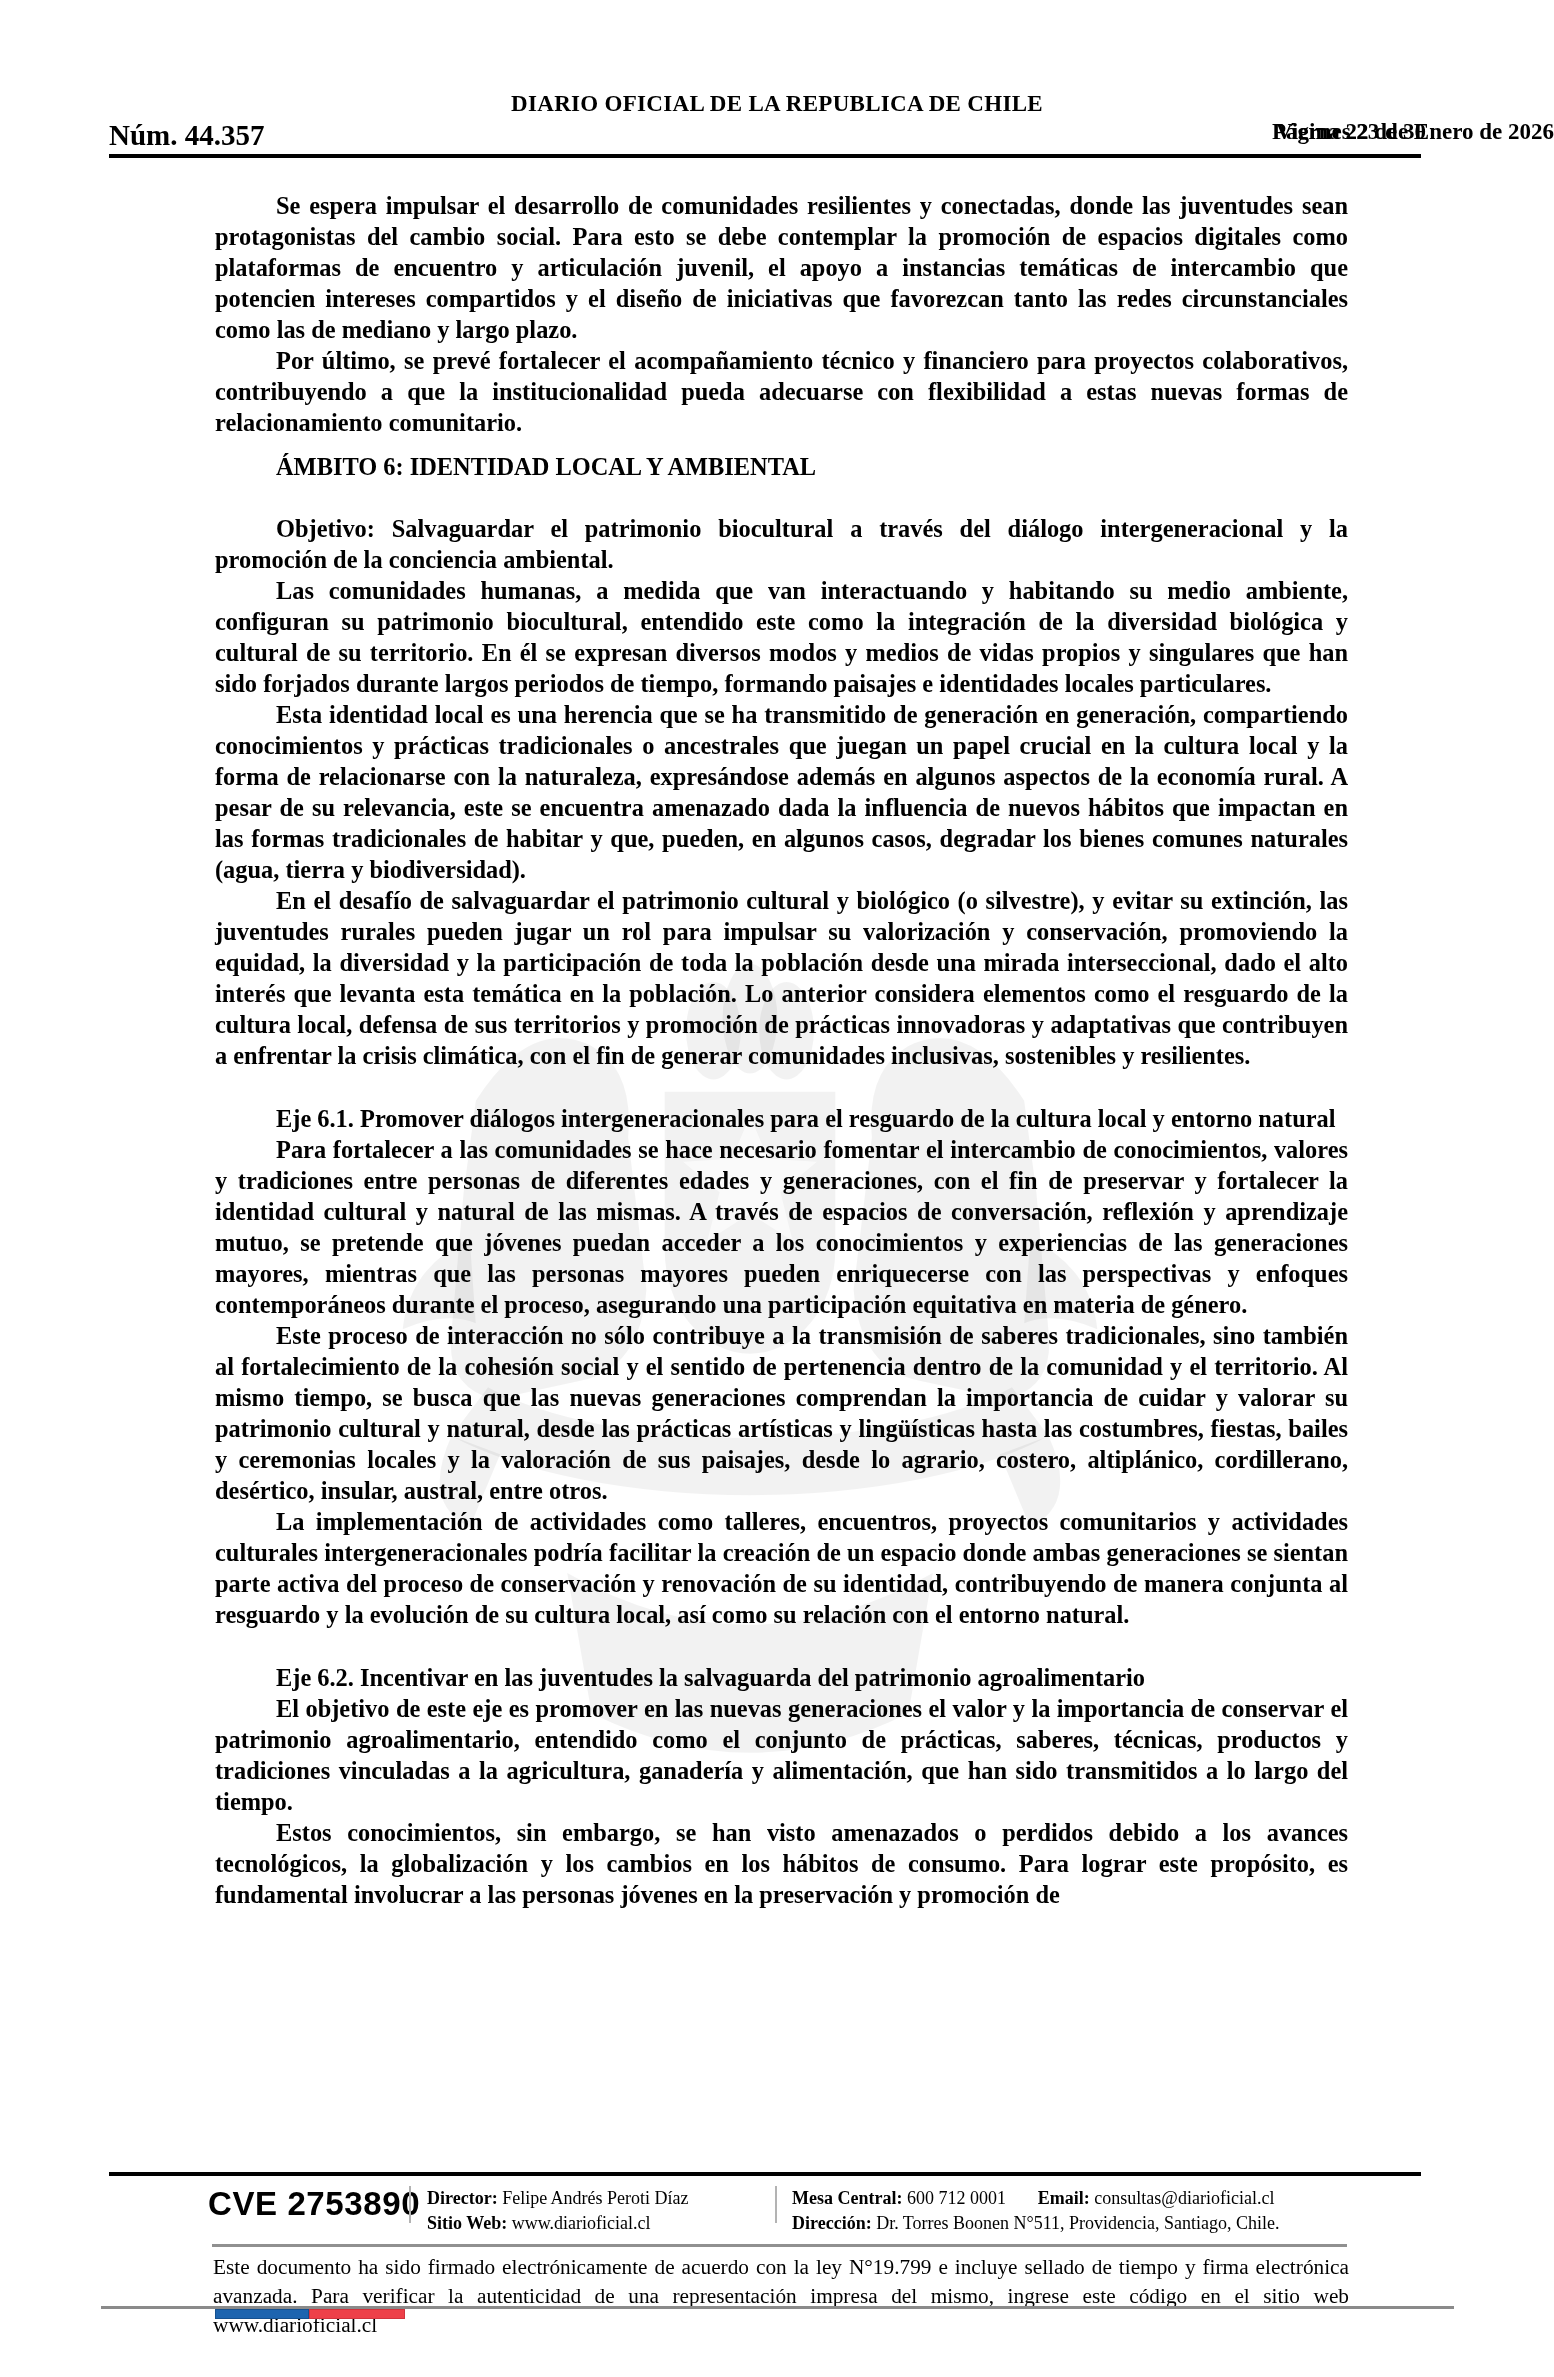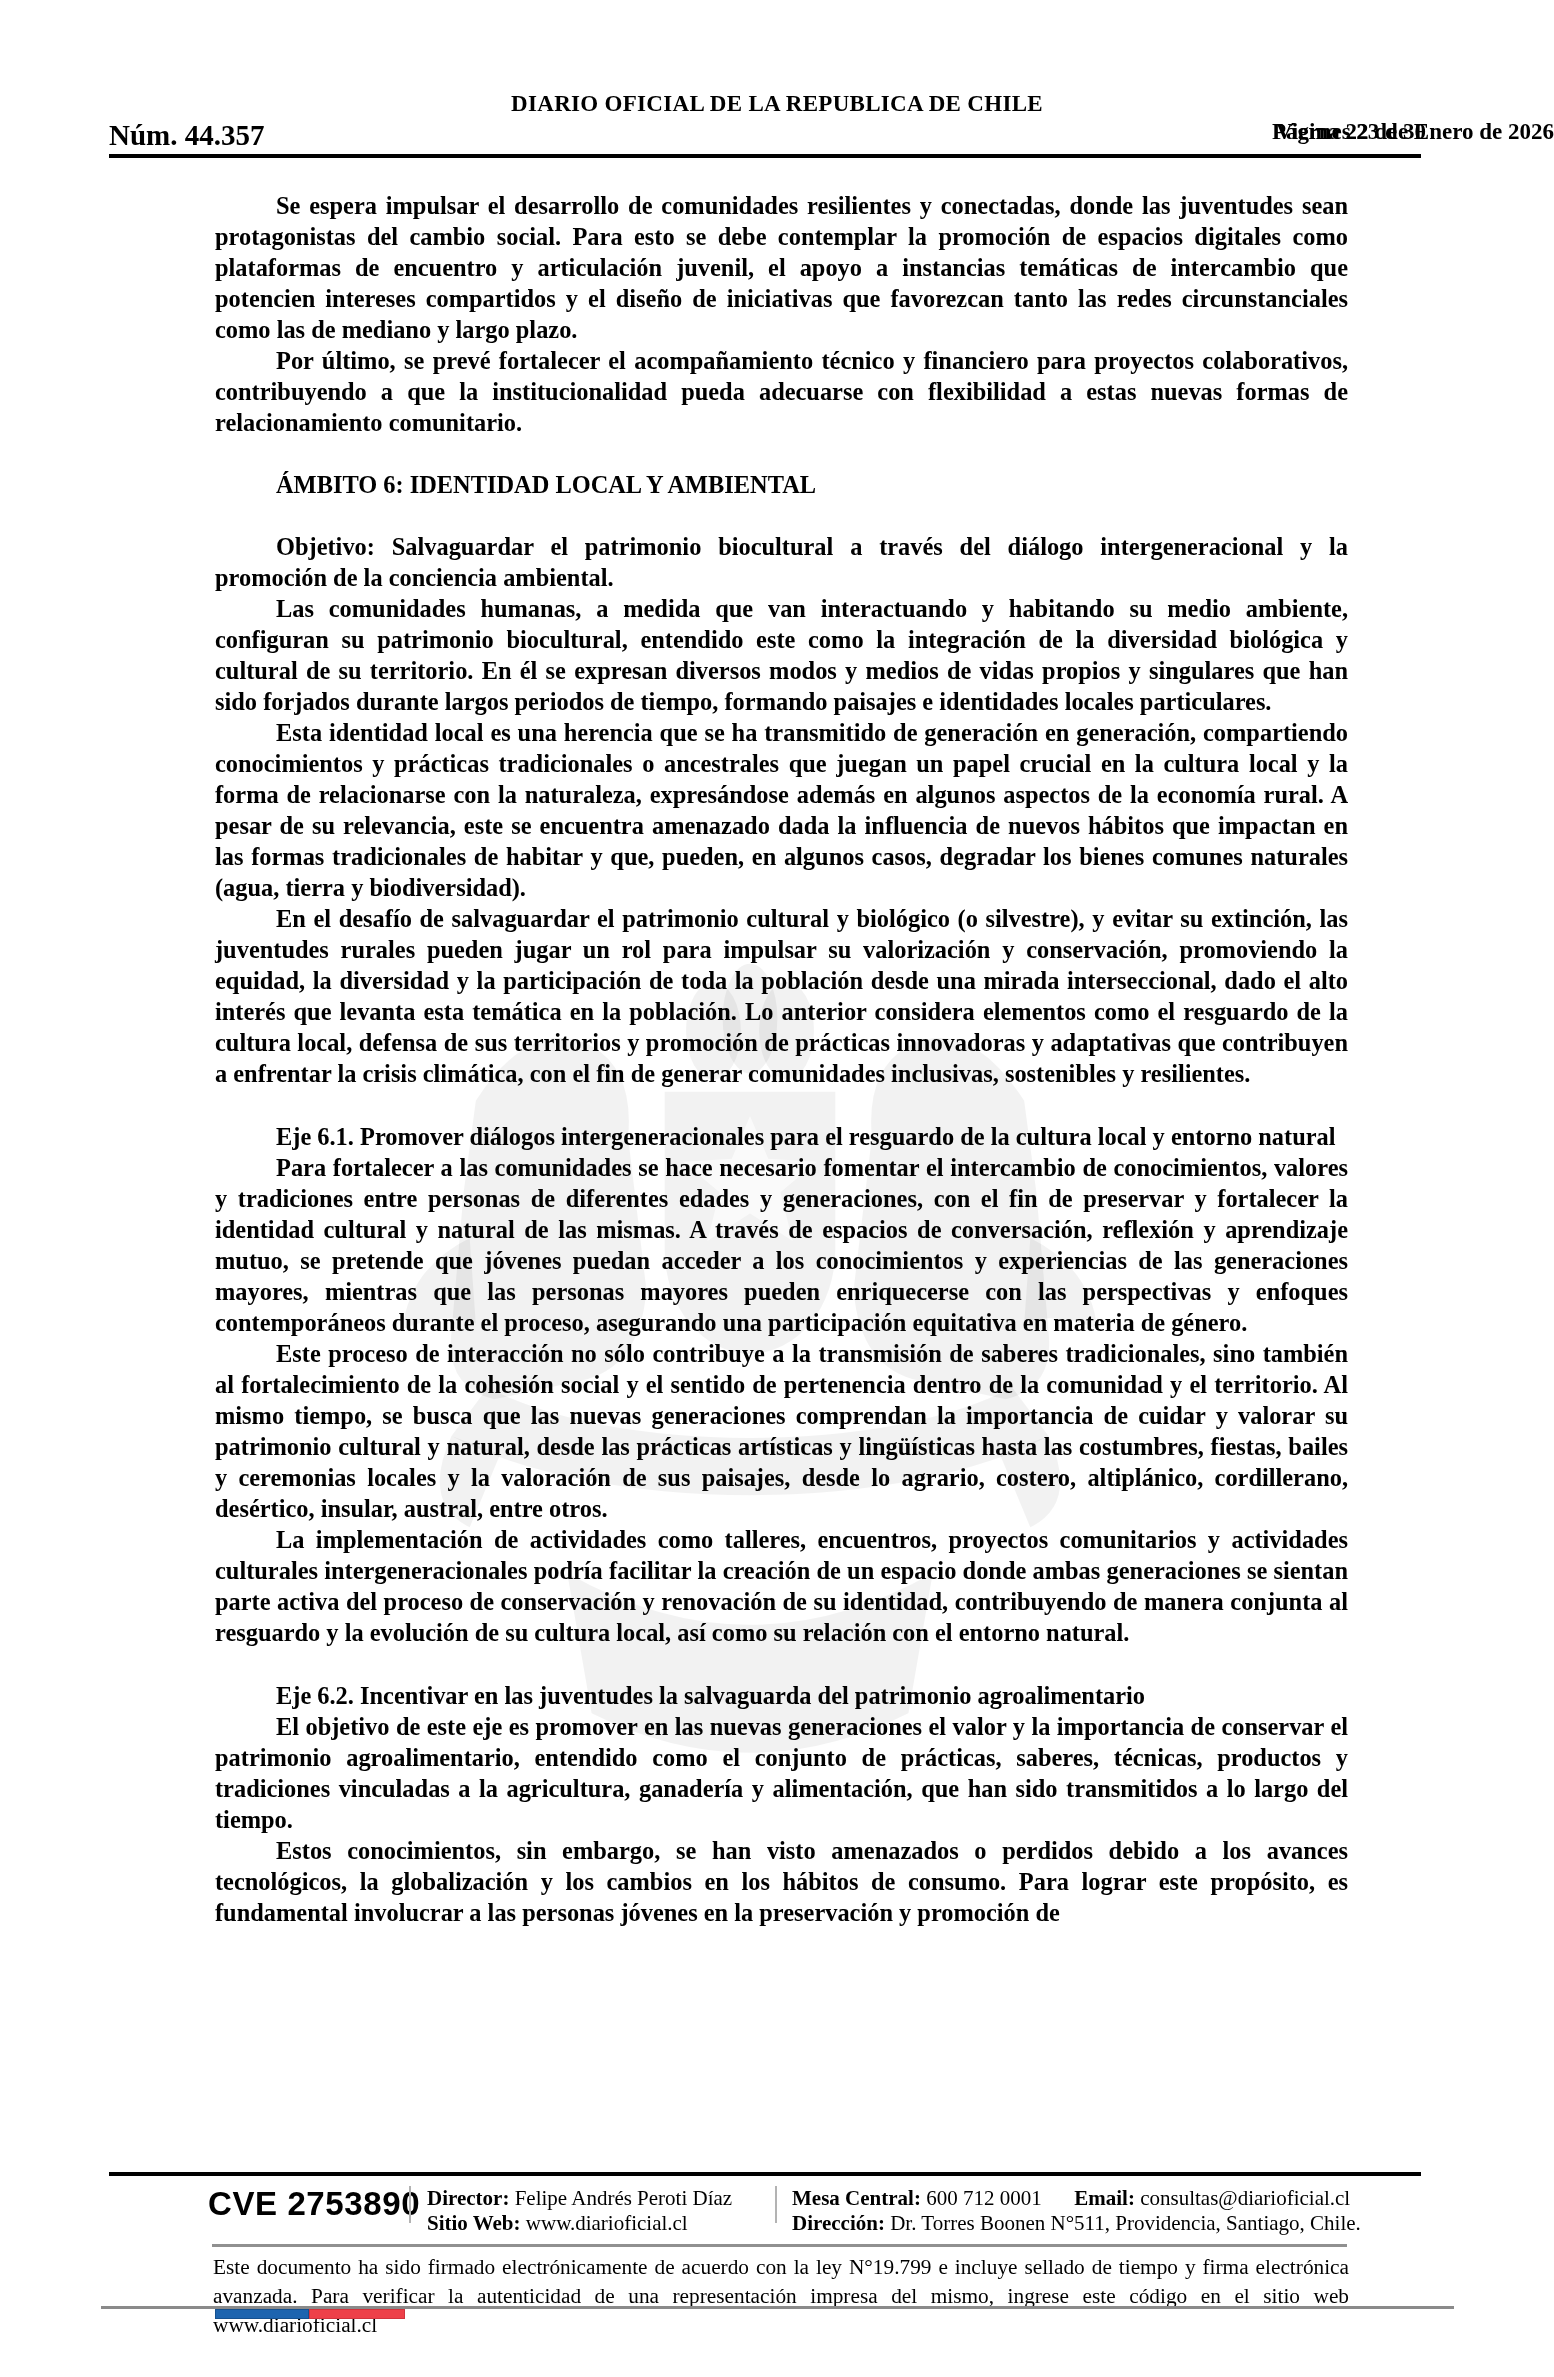--- a/index.html
+++ b/index.html
@@ -11,29 +11,29 @@
   .issue{position:absolute;top:119px;left:109px;font-size:29px;font-weight:bold;}
   .hdate{position:absolute;top:119px;left:0;width:1554px;text-align:right;font-size:23px;font-weight:bold;}
   .pageno{position:absolute;top:119px;right:128px;font-size:23px;font-weight:bold;text-align:right;}
   .header-rule{position:absolute;top:154px;left:109px;width:1312px;height:4.3px;background:#000;}
   
   .watermark{position:absolute;left:293px;top:872px;width:914px;height:1006px;pointer-events:none;}
   
   .body-text{position:absolute;left:215px;top:190px;width:1133px;
              font-size:24.4px;line-height:31px;text-align:justify;font-weight:bold;}
   .para{margin:0;text-indent:61px;}
-  .section-heading{margin-top:31px;margin-bottom:31px;}
+  .section-heading{margin-top:13px;margin-bottom:31px;}
   .eje-heading{margin-top:32px;}
   
   .footer-rule-top{position:absolute;top:2172px;left:109px;width:1312px;height:4.3px;background:#000;}
   .cve{position:absolute;top:2185px;left:208px;font-family:"Liberation Sans", sans-serif;
        font-weight:bold;font-size:33px;letter-spacing:0.6px;}
   .vdiv1{position:absolute;top:2186px;left:409px;width:2.4px;height:37px;background:#b3b3b3;}
   .vdiv2{position:absolute;top:2186px;left:775px;width:2.4px;height:37px;background:#b3b3b3;}
-  .contact{font-size:21px;line-height:25px;white-space:nowrap;}
+  .contact{font-size:18px;line-height:25px;white-space:nowrap;}
   .contact b{font-weight:bold;}
   .director-block{position:absolute;top:2186px;left:427px;}
   .mesa-block{position:absolute;top:2186px;left:792px;}
   .email-part{margin-left:27.4px;}
   .footer-gray-rule1{position:absolute;top:2244px;left:212px;width:1135px;height:3px;background:#909090;}
   .legal{position:absolute;top:2253px;left:213px;width:1136px;font-size:21.3px;line-height:29px;text-align:justify;}
   .footer-gray-rule2{position:absolute;top:2306px;left:101px;width:1353px;height:3px;background:#8a8a8a;}
   .flag{position:absolute;top:2309px;left:215px;height:10.4px;display:flex;}
   .flag-blue{width:94px;height:10.4px;background:#1d64af;border:0.6px solid #14508f;box-sizing:border-box;}
   .flag-red{width:96px;height:10.4px;background:#ee4049;border:0.6px solid #d2333d;box-sizing:border-box;}

